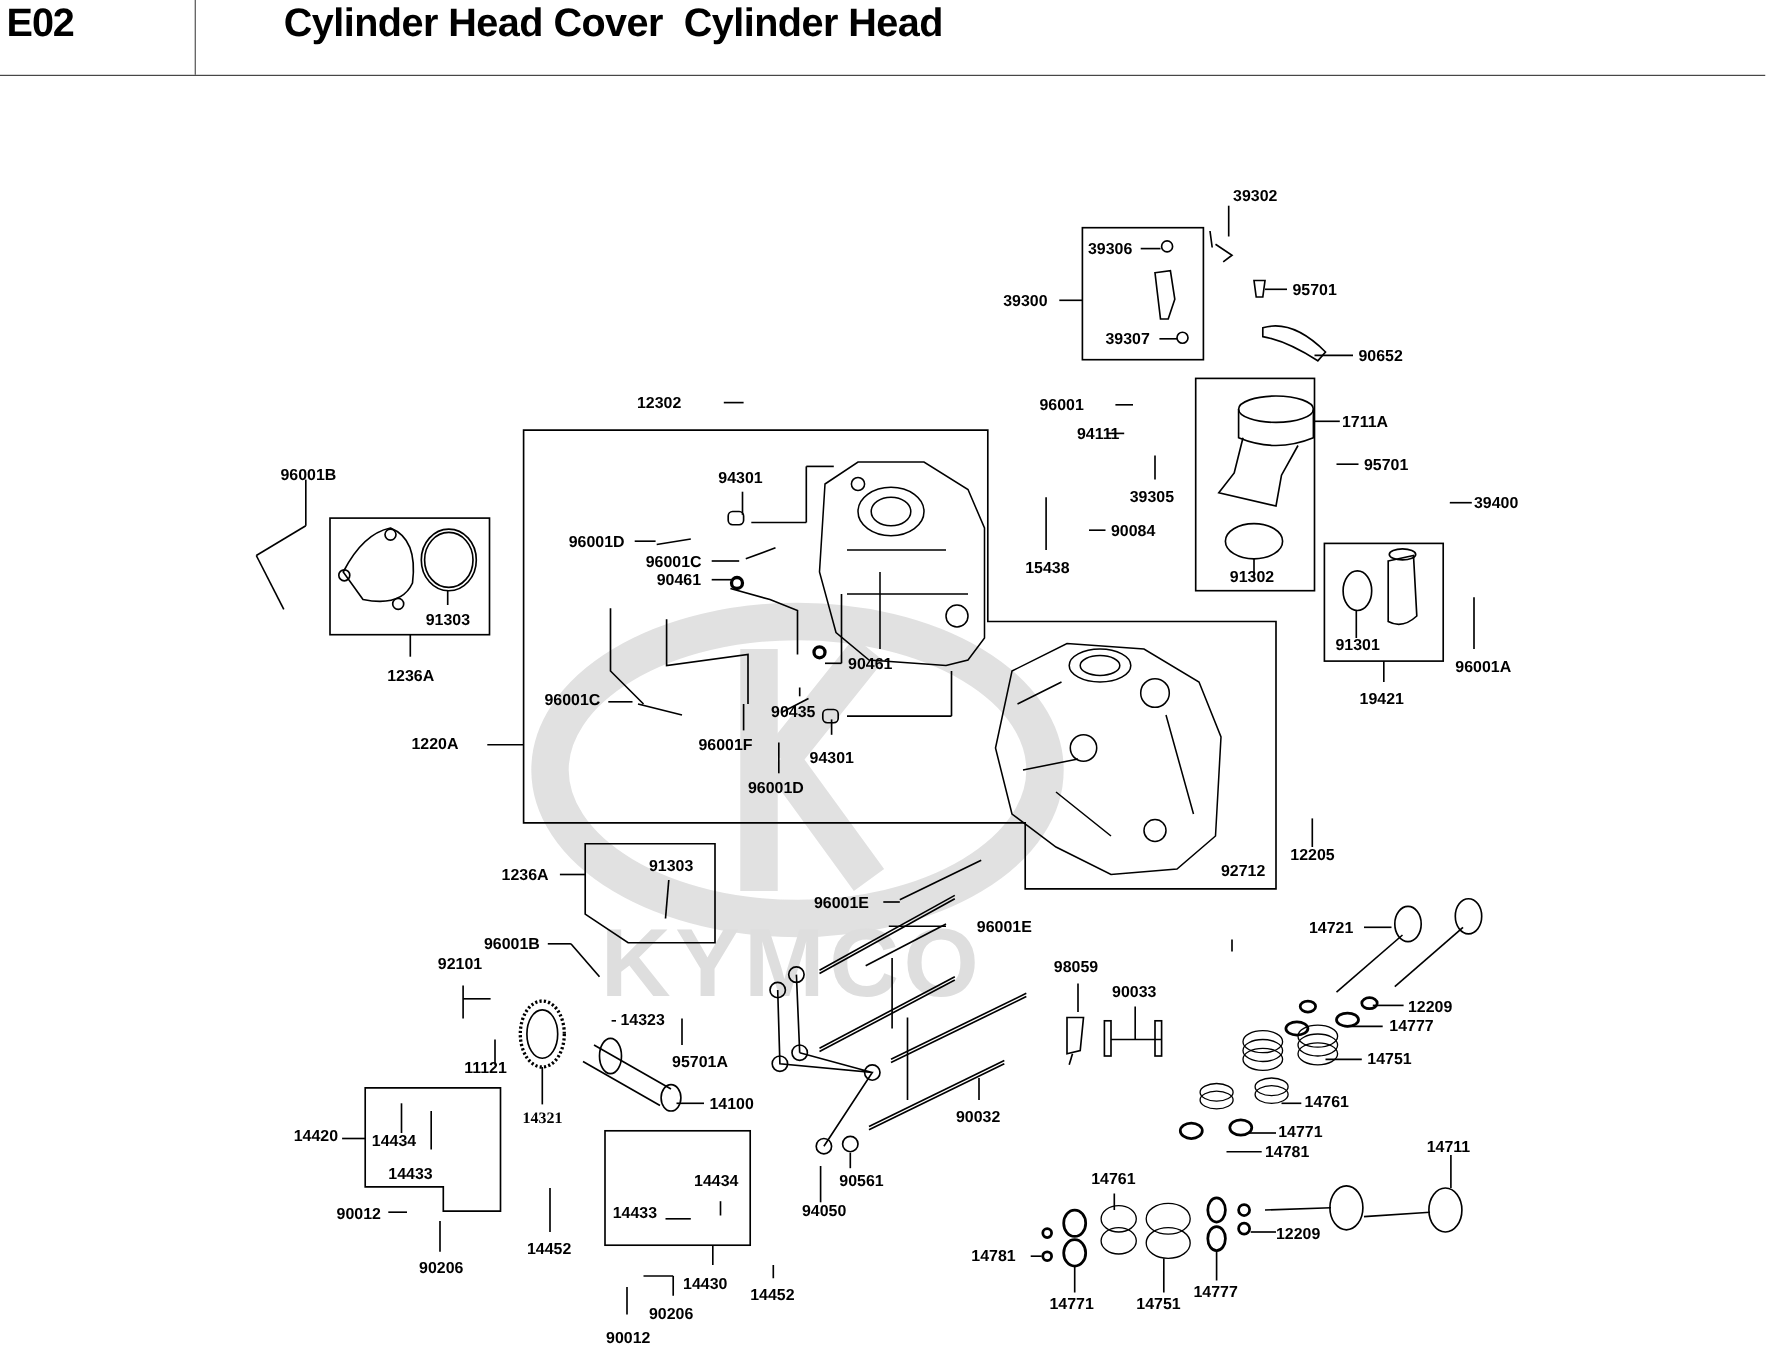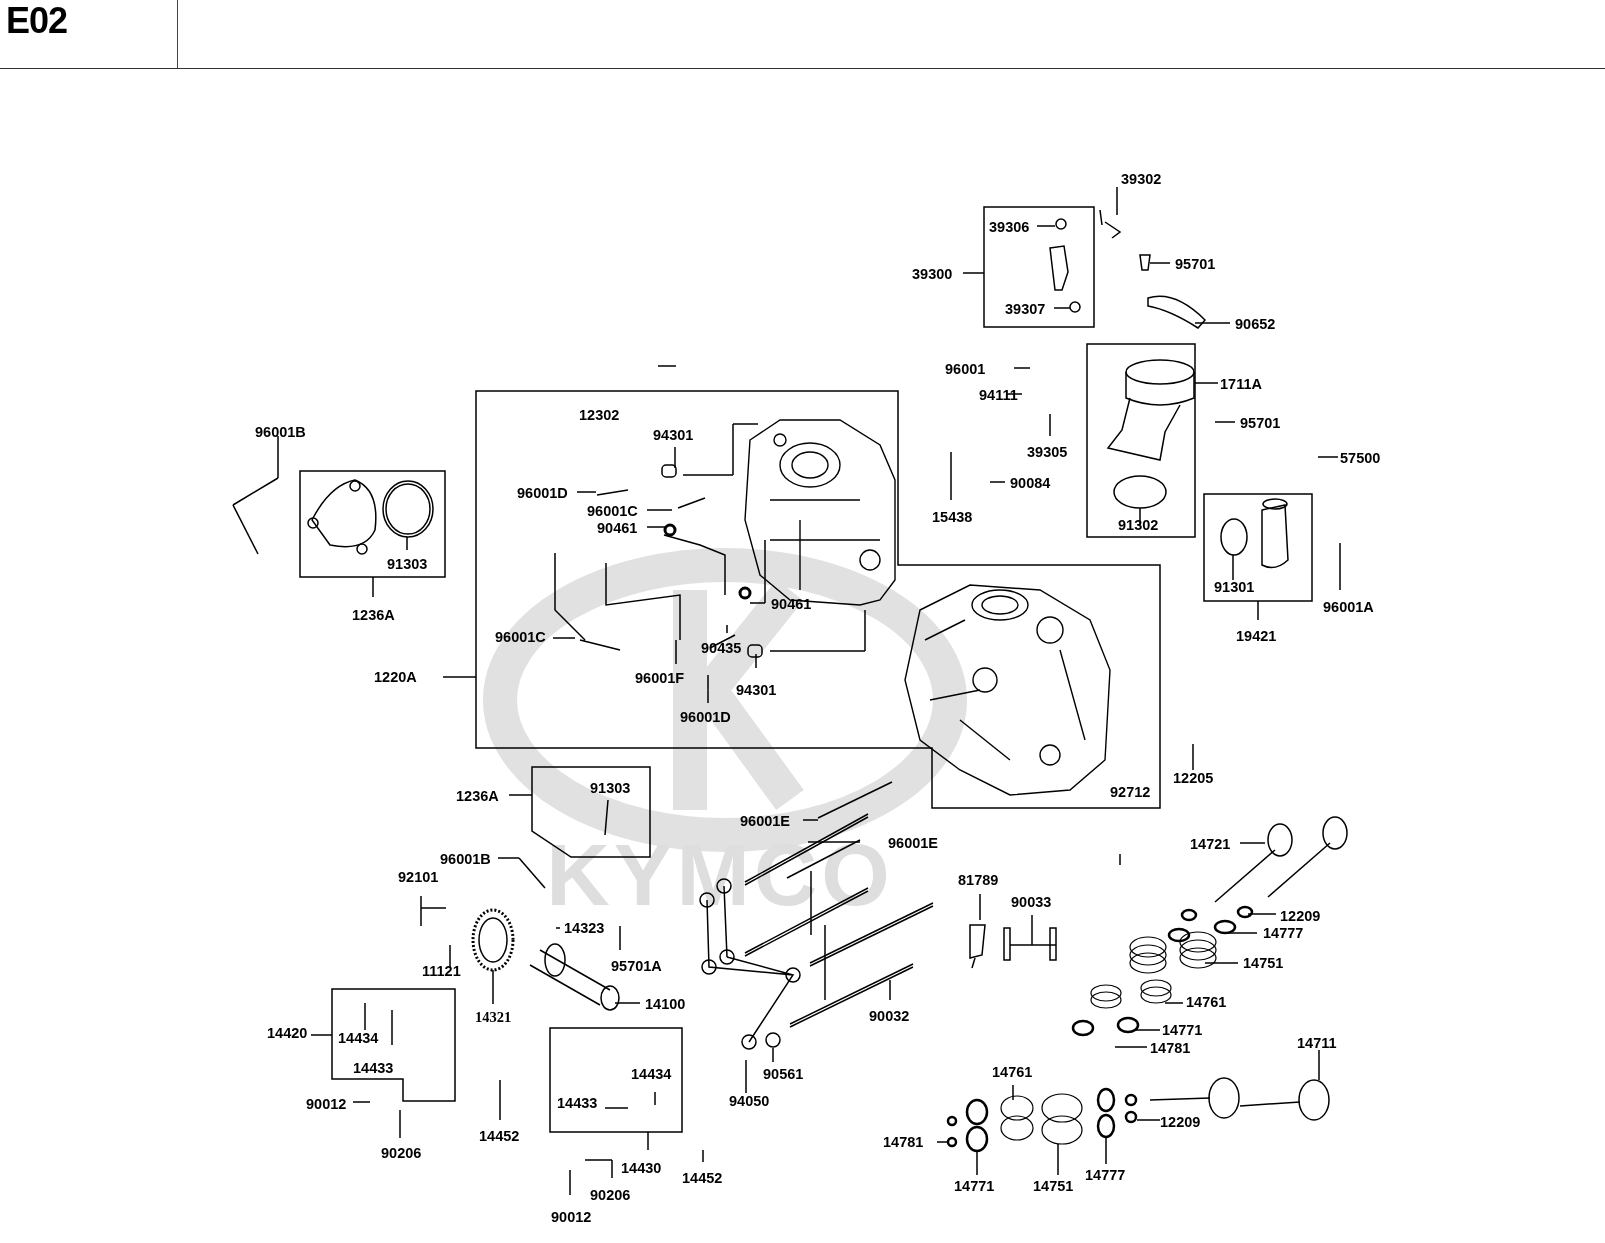--- a/index.html
+++ b/index.html
@@ -11,20 +11,21 @@
   .hdr .title { position:absolute; left:258px; top:0; font-size:36px; font-weight:bold; letter-spacing:-0.5px; white-space:pre; }
   svg.art { position:absolute; left:0; top:0; }
   .lbl { position:absolute; font-size:14.5px; font-weight:bold; white-space:nowrap; line-height:16px; }
 </style>
 </head>
 <body>
 
 <div class="hdr">
   <span class="code">E02</span>
   <span class="sep"></span>
+  <span class="title">Cylinder Head Cover  Cylinder Head</span>
 </div>
 
 <svg class="art" width="1605" height="1243" viewBox="0 0 1605 1243" fill="none" stroke="#000" stroke-width="1.5">
 
   <g stroke="#dcdcdc" stroke-width="34" opacity="0.85">
     <ellipse cx="725" cy="700" rx="225" ry="135"></ellipse>
     <line x1="690" y1="590" x2="690" y2="810"></line>
     <path d="M710 690 L790 590 M710 690 L790 800"></path>
   </g>
   <g>
@@ -291,28 +292,28 @@
     <span class="lbl" style="left: 989px; top: 219px;">39306</span>
     <span class="lbl" style="left: 912px; top: 266px;">39300</span>
     <span class="lbl" style="left: 1005px; top: 301px;">39307</span>
     <span class="lbl" style="left: 1175px; top: 256px;">95701</span>
     <span class="lbl" style="left: 1235px; top: 316px;">90652</span>
     <span class="lbl" style="left: 945px; top: 361px;">96001</span>
     <span class="lbl" style="left: 958px; top: 387px; margin-left: 21px;">94111</span>
     <span class="lbl" style="left: 1027px; top: 444px;">39305</span>
     <span class="lbl" style="left: 1220px; top: 376px;">1711A</span>
     <span class="lbl" style="left: 1240px; top: 415px;">95701</span>
-    <span class="lbl" style="left: 1340px; top: 450px;">57500</span>
+    <span class="lbl" style="left: 1340px; top: 450px;">39400</span>
     <span class="lbl" style="left: 932px; top: 509px;">15438</span>
     <span class="lbl" style="left: 1010px; top: 475px;">90084</span>
     <span class="lbl" style="left: 1118px; top: 517px;">91302</span>
     <span class="lbl" style="left: 1214px; top: 579px;">91301</span>
     <span class="lbl" style="left: 1323px; top: 599px; text-align: right;">96001A</span>
     <span class="lbl" style="left: 1236px; top: 628px;">19421</span>
-    <span class="lbl" style="left: 579px; top: 359px; margin-top: 48px;">12302</span>
+    <span class="lbl" style="left: 579px; top: 359px;">12302</span>
     <span class="lbl" style="left: 255px; top: 424px;">96001B</span>
     <span class="lbl" style="left: 387px; top: 556px;">91303</span>
     <span class="lbl" style="left: 352px; top: 607px;">1236A</span>
     <span class="lbl" style="left: 653px; top: 427px;">94301</span>
     <span class="lbl" style="left: 517px; top: 485px;">96001D</span>
     <span class="lbl" style="left: 587px; top: 503px;">96001C</span>
     <span class="lbl" style="left: 597px; top: 520px;">90461</span>
     <span class="lbl" style="left: 771px; top: 596px;">90461</span>
     <span class="lbl" style="left: 495px; top: 629px;">96001C</span>
     <span class="lbl" style="left: 701px; top: 640px;">90435</span>
@@ -337,21 +338,21 @@
     <span class="lbl" style="left: 381px; top: 1145px;">90206</span>
     <span class="lbl" style="left: 479px; top: 1128px;">14452</span>
     <span class="lbl" style="left: 631px; top: 1066px;">14434</span>
     <span class="lbl" style="left: 557px; top: 1095px;">14433</span>
     <span class="lbl" style="left: 621px; top: 1160px;">14430</span>
     <span class="lbl" style="left: 682px; top: 1170px;">14452</span>
     <span class="lbl" style="left: 590px; top: 1187px;">90206</span>
     <span class="lbl" style="left: 551px; top: 1209px;">90012</span>
     <span class="lbl" style="left: 740px; top: 813px;">96001E</span>
     <span class="lbl" style="left: 888px; top: 835px;">96001E</span>
-    <span class="lbl" style="left: 958px; top: 872px;">81789</span>
+    <span class="lbl" style="left: 958px; top: 872px;">98059</span>
     <span class="lbl" style="left: 1011px; top: 894px;">90033</span>
     <span class="lbl" style="left: 869px; top: 1008px;">90032</span>
     <span class="lbl" style="left: 729px; top: 1093px;">94050</span>
     <span class="lbl" style="left: 763px; top: 1066px;">90561</span>
     <span class="lbl" style="left: 1110px; top: 784px;">92712</span>
     <span class="lbl" style="left: 1190px; top: 836px;">14721</span>
     <span class="lbl" style="left: 1280px; top: 908px;">12209</span>
     <span class="lbl" style="left: 1263px; top: 925px;">14777</span>
     <span class="lbl" style="left: 1243px; top: 955px;">14751</span>
     <span class="lbl" style="left: 1186px; top: 994px;">14761</span>

